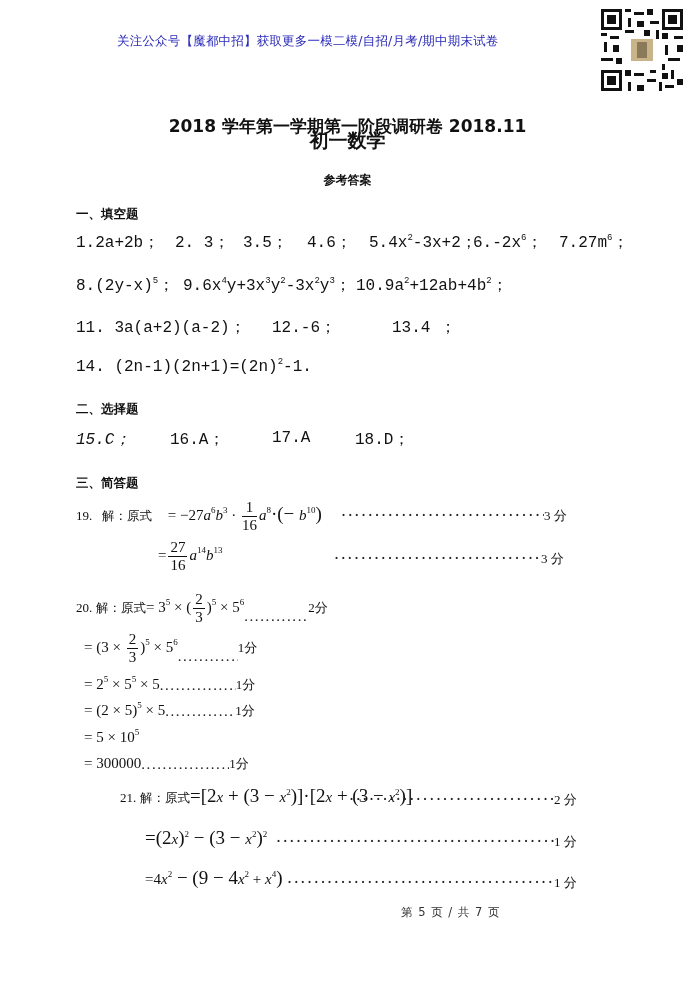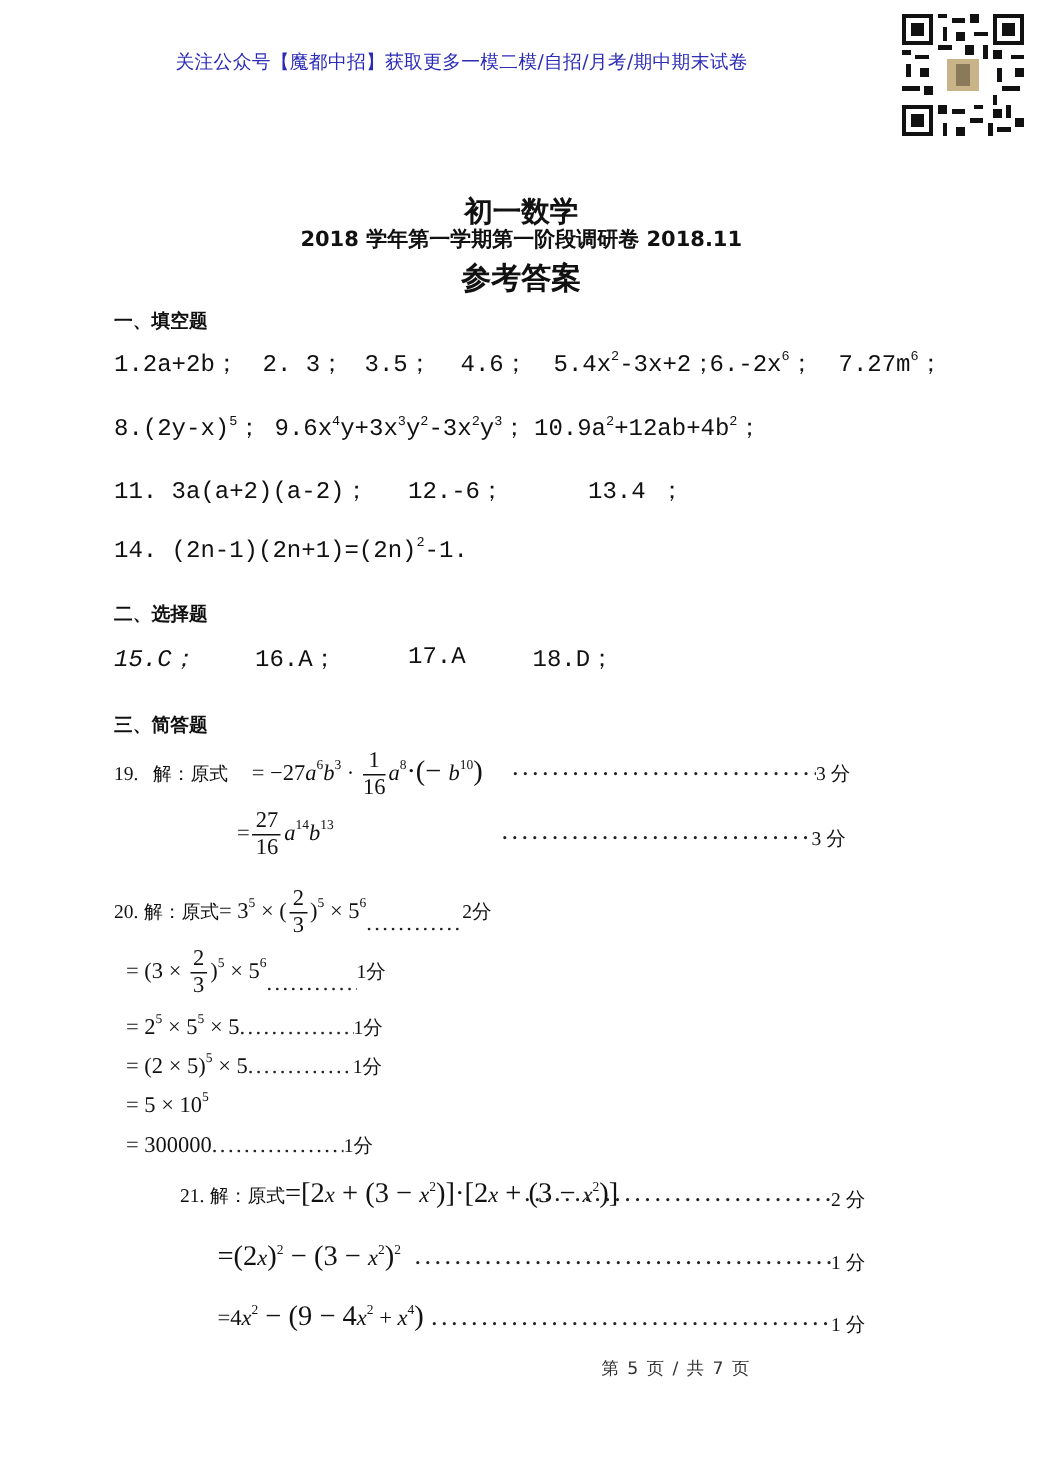--- a/index.html
+++ b/index.html
@@ -4,21 +4,21 @@
 <style>
   html, body { margin:0; padding:0; background:#ffffff; }
   body { width:695px; height:982px; position:relative; overflow:hidden;
          font-family:"DejaVu Serif","Liberation Serif",serif; color:#111; }
   .abs { position:absolute; white-space:nowrap; }
   .promo { left:117px; top:33px; font-family:"DejaVu Sans","Liberation Sans",sans-serif;
            font-size:12.5px; color:#2b2bb8; letter-spacing:0.2px; }
   .qr { left:598px; top:6px; width:88px; height:88px; background:#fff; }
   .qr svg { width:88px; height:88px; display:block; }
   .title { left:0; width:695px; text-align:center; font-family:"DejaVu Sans","Liberation Sans",sans-serif; font-weight:bold; }
-  .t1 { top:115px; font-size:14px;margin-top:36px; }
+  .t1 { top:115px; font-size:17px; }
   .t2 { top:130px; top:128px; font-size:19px; }
   .sect { left:76px; font-family:"DejaVu Sans","Liberation Sans",sans-serif; font-weight:bold; font-size:12.5px; }
   .ans { font-family:"Liberation Mono","DejaVu Sans Mono",monospace; font-size:16px; }
   sup { font-size:9px; vertical-align:7px; line-height:0; }
   .math { font-family:"Liberation Serif","DejaVu Serif",serif; font-size:15px; }
   .math i { font-style:italic; }
   .frac { display:inline-block; vertical-align:middle; text-align:center; margin:0 2px; line-height:1; }
   .frac .n { display:block; border-bottom:1px solid #111; padding:0 2px 1px; }
   .frac .d { display:block; padding-top:1px; }
   .dots { display:inline-block; overflow:hidden; vertical-align:bottom; letter-spacing:1.6px; color:#222; }
@@ -78,21 +78,21 @@
         <rect x="22" y="26" width="3" height="1"></rect>
         <rect x="20" y="25" width="1" height="3"></rect>
     </g>
     <rect x="11" y="11" width="7" height="7" fill="#c9b48a"></rect>
     <rect x="13" y="12" width="3" height="5" fill="#8a7a5a"></rect>
   </svg>
 </div>
 
 <div class="abs title t1" style="top:115px;">2018 学年第一学期第一阶段调研卷  2018.11</div>
 <div class="abs title t2" style="top:128px;">初一数学</div>
-<div class="abs title" style="top:172px; font-size:20px;">参考答案</div>
+<div class="abs title" style="top:172px; font-size:12px;">参考答案</div>
 
 <div class="abs sect" style="top:206px;">一、填空题</div>
 
 <div class="abs ans" style="left:76px; top:232px;">1.2a+2b；</div>
 <div class="abs ans" style="left:175px; top:232px;">2. 3；</div>
 <div class="abs ans" style="left:243px; top:232px;">3.5；</div>
 <div class="abs ans" style="left:307px; top:232px;">4.6；</div>
 <div class="abs ans" style="left:369px; top:232px;"><span>5.4x</span><sup>2</sup><span>-3x+2；</span></div>
 <div class="abs ans" style="left:473px; top:232px;"><span>6.-2x</span><sup>6</sup><span>；</span></div>
 <div class="abs ans" style="left:559px; top:232px;"><span>7.27m</span><sup>6</sup><span>；</span></div>

